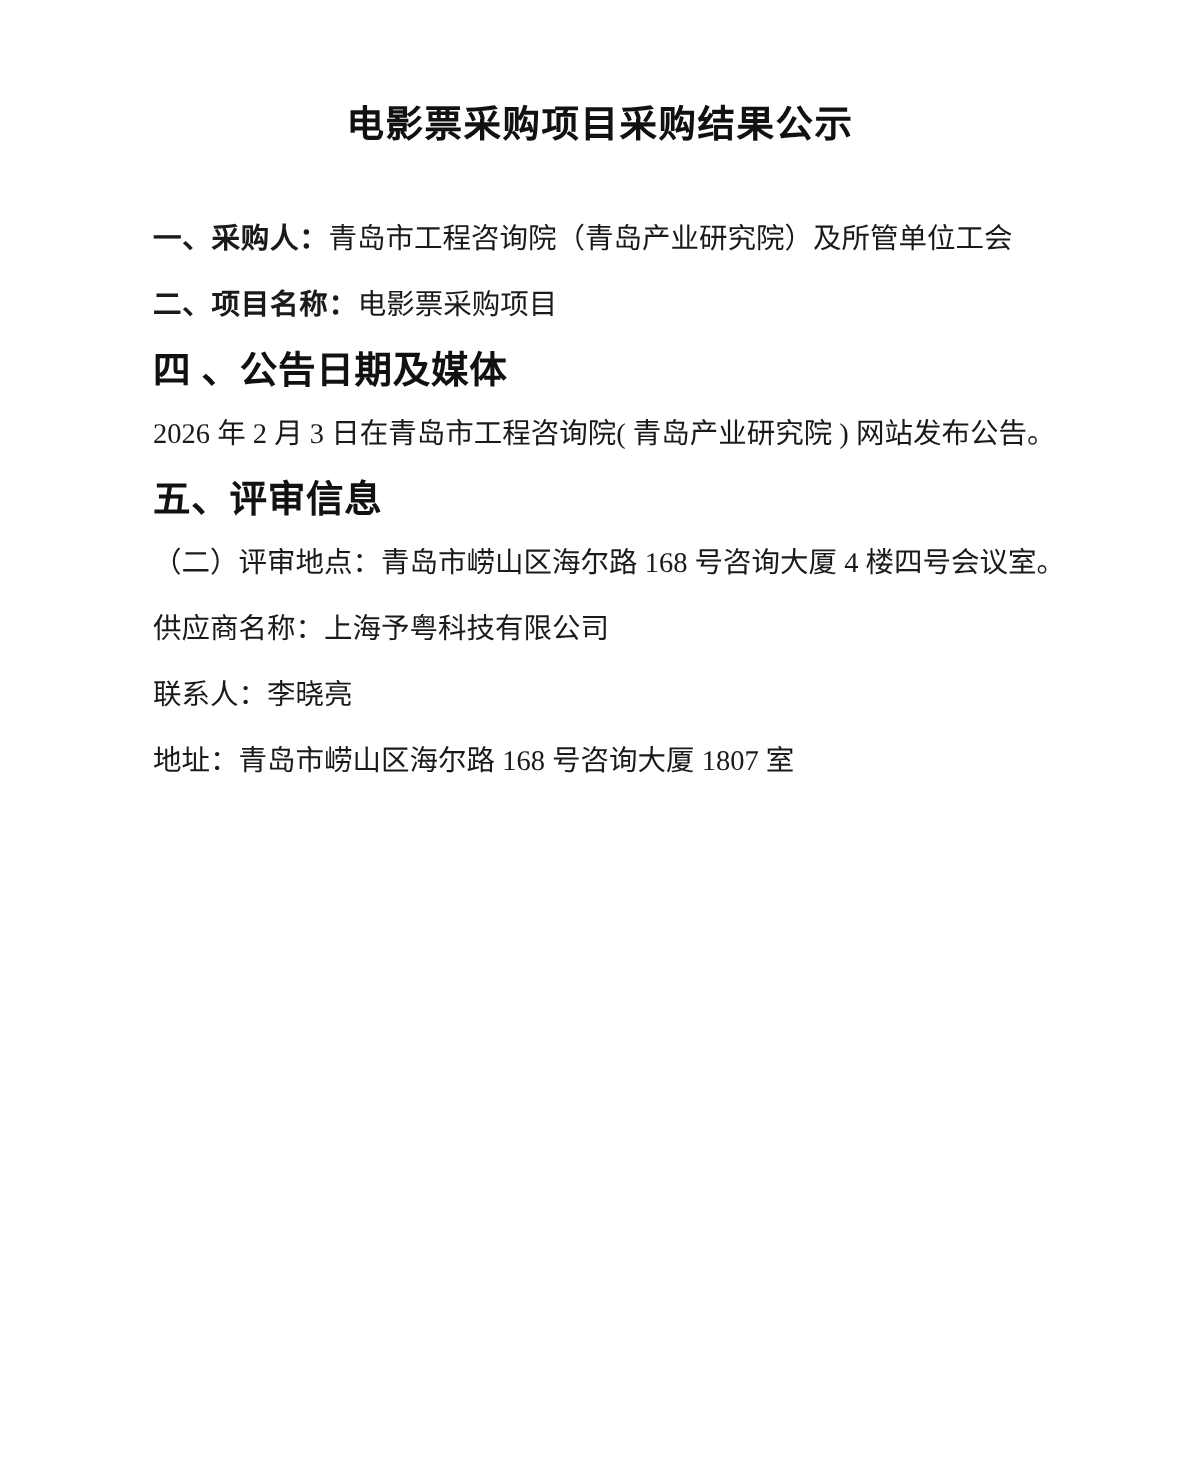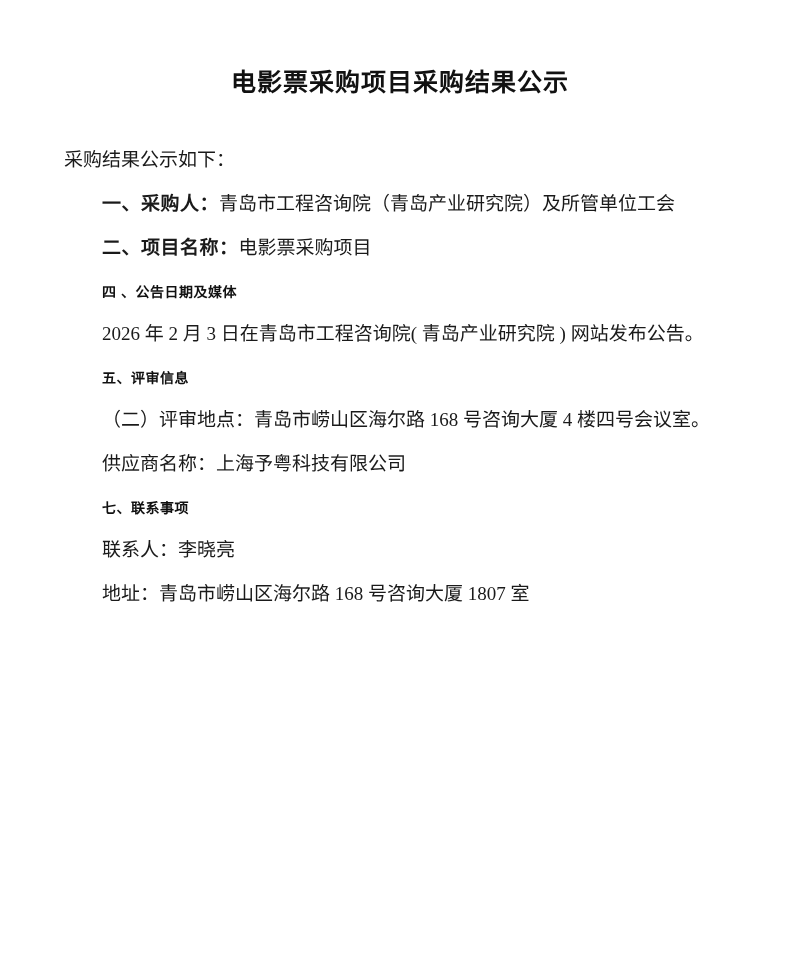--- a/index.html
+++ b/index.html
@@ -43,49 +43,47 @@
   }
   .no-indent {
     text-indent: 0;
   }
   .bold {
     font-family: Liberation Sans, sans-serif;
     font-weight: bold;
     letter-spacing: 0.5px;
   }
   .sec-head {
-    font-size: 14px;
+    font-size: 25px;
     line-height: 40px;
     margin: 0 0 2px 0;
     text-indent: 38px;
-    font-family: Liberation Sans, sans-serif;
+    font-family: Liberation Serif, serif;
     font-weight: bold;
     letter-spacing: 0.5px;
     color: #111;
   }
 </style>
 </head>
 <body>
 
 <div class="page">
 
   <h1 class="doc-title">电影票采购项目采购结果公示</h1>
 
-  <p class="para no-indent">采购结果公示如下：</p>
 
   <p class="para indent"><span class="bold">一、采购人：</span><span>青岛市工程咨询院（青岛产业研究院）及所管单位工会</span></p>
 
   <p class="para indent"><span class="bold">二、项目名称：</span><span>电影票采购项目</span></p>
 
 
   <p class="sec-head">四 、公告日期及媒体</p>
   <p class="para indent">2026 年 2 月 3 日在青岛市工程咨询院( 青岛产业研究院 ) 网站发布公告。</p>
 
   <p class="sec-head">五、评审信息</p>
   <p class="para indent">（二）评审地点：青岛市崂山区海尔路 168 号咨询大厦 4 楼四号会议室。</p>
 
   <p class="para indent">供应商名称：上海予粤科技有限公司</p>
 
-  <p class="sec-head">七、联系事项</p>
   <p class="para indent">联系人：李晓亮</p>
   <p class="para indent">地址：青岛市崂山区海尔路 168 号咨询大厦 1807 室</p>
 
 </div>
 
 </body></html>

